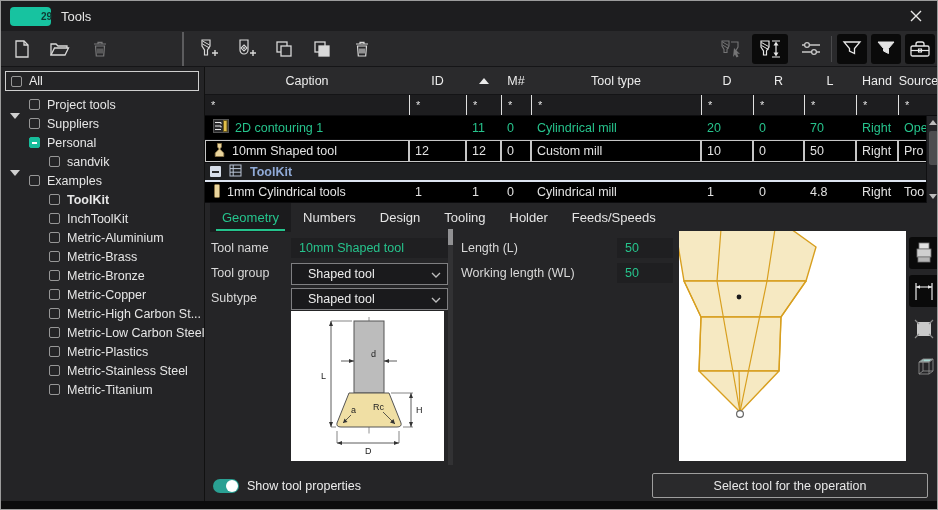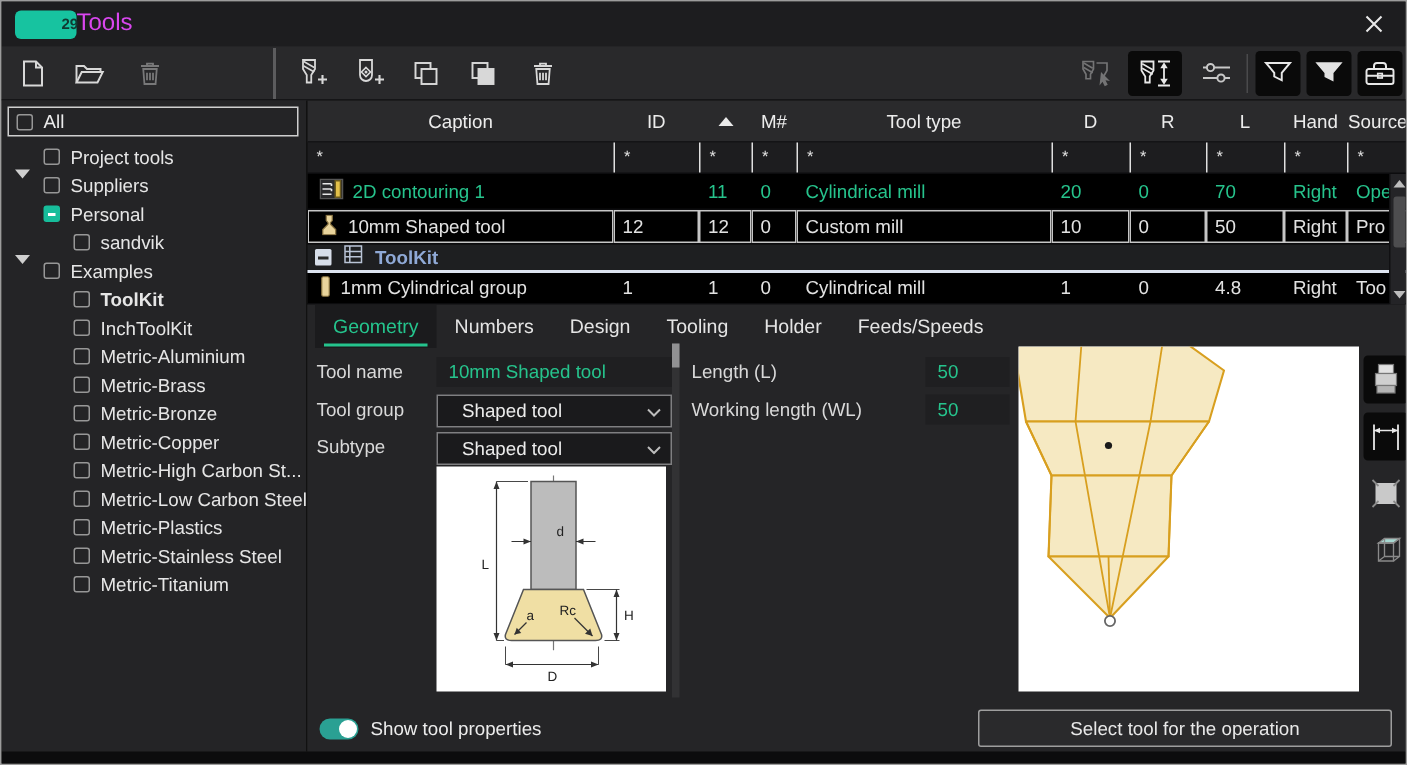--- a/index.html
+++ b/index.html
@@ -3,21 +3,21 @@
 <meta charset="utf-8">
 <style>
   * { margin:0; padding:0; box-sizing:border-box; }
   html,body { background:#111; }
   body { font-family:"Liberation Sans", sans-serif; }
   .window{ position:relative; width:938px; height:510px; background:#252527; border:1px solid #9c9c9c; overflow:hidden; }
 
   
   .titlebar{ position:absolute; left:0; top:0; width:938px; height:30px; background:#1d1d1f; display:flex; align-items:center; }
   .logo{ width:41px; height:19px; margin-left:9px; background:#17c3a0; border-radius:4px; color:#103a32; font-size:10px; font-weight:bold; display:flex; align-items:center; justify-content:center;padding-left:32px; }
-  .wtitle{ color:#d946ef; font-size:16px; }
+  .wtitle{ color:#e5e5e5; font-size:13px; margin-left:10px; }
   .close-btn{ margin-left:auto; margin-right:12px; color:#e8e8e8; font-size:15px; width:22px; height:22px; display:flex; align-items:center; justify-content:center; cursor:default; }
 
   
   .toolbar{ position:absolute; left:0; top:30px; width:938px; height:36px; background:#29292b; border-bottom:1px solid #151517; display:flex; align-items:center; }
   .tb-btn{ width:30px; height:30px; display:flex; align-items:center; justify-content:center; border-radius:3px; }
   .tb-btn svg{ display:block; }
   .tb-btn.disabled{ opacity:.45; }
   .tb-btn.pressed{ background:#0a0a0a; }
   .tb-sep{ width:2px; height:34px; background:#5c5c5e; margin:0 1px; }
   .tb-sep2{ width:1px; height:26px; background:#4a4a4c; margin:0 5px; }
@@ -364,21 +364,21 @@
             <path d="M1 4.6 h11 M1 8.2 h11 M4.2 1 v11" stroke="#b9c4d6" stroke-width="1"></path>
           </svg></span>
       <span class="glabel">ToolKit</span>
     </div>
 
     <div class="tg drow row-norm">
       <div class="dc cap">
           <span class="ric"><svg width="8" height="14" viewBox="0 0 8 14">
               <rect x="1.5" y="0.5" width="5" height="13" rx="1" fill="#e9d49c" stroke="#8a7442" stroke-width="0.8"></rect>
             </svg></span>
-          <span>1mm Cylindrical group</span>
+          <span>1mm Cylindrical tools</span>
         </div>
       <div class="dc">1</div>
       <div class="dc">1</div>
       <div class="dc">0</div>
       <div class="dc">Cylindrical mill</div>
       <div class="dc">1</div>
       <div class="dc">0</div>
       <div class="dc">4.8</div>
       <div class="dc">Right</div>
       <div class="dc">Too</div>

